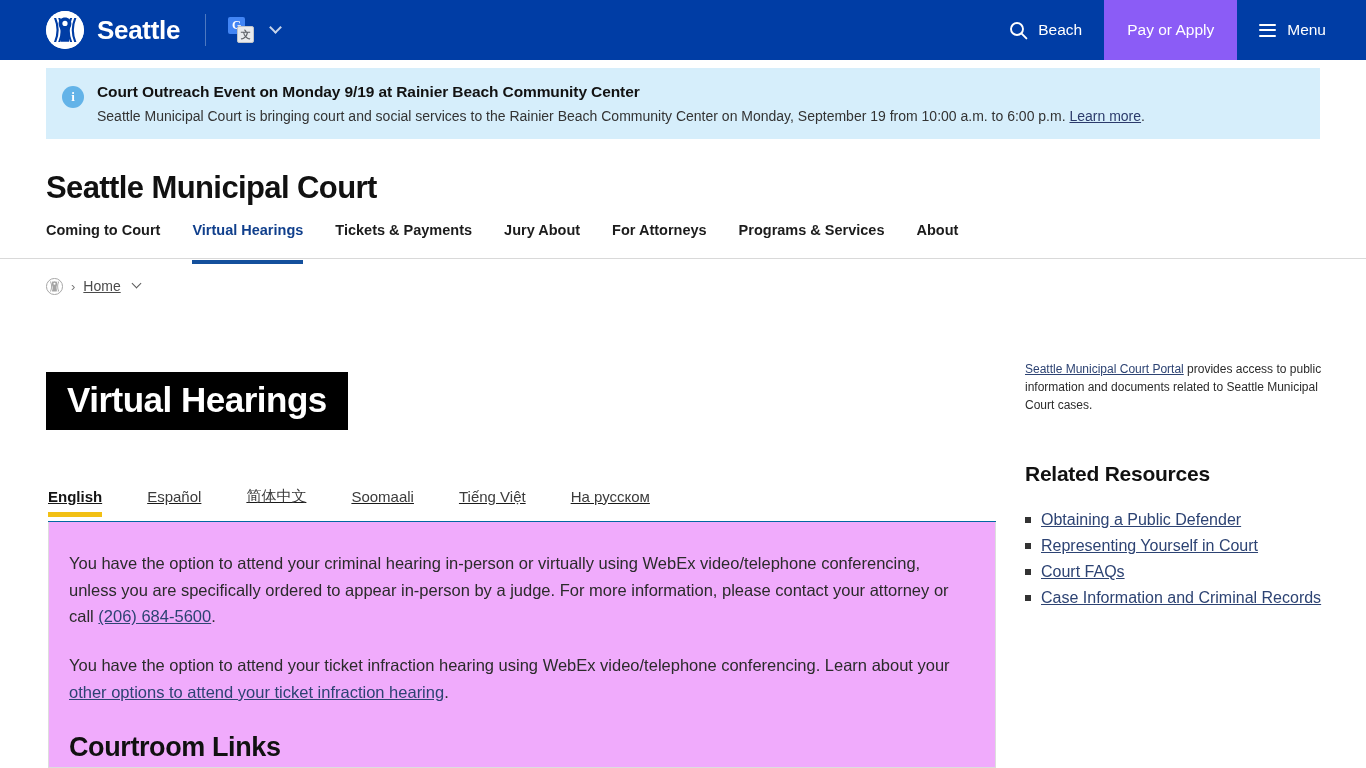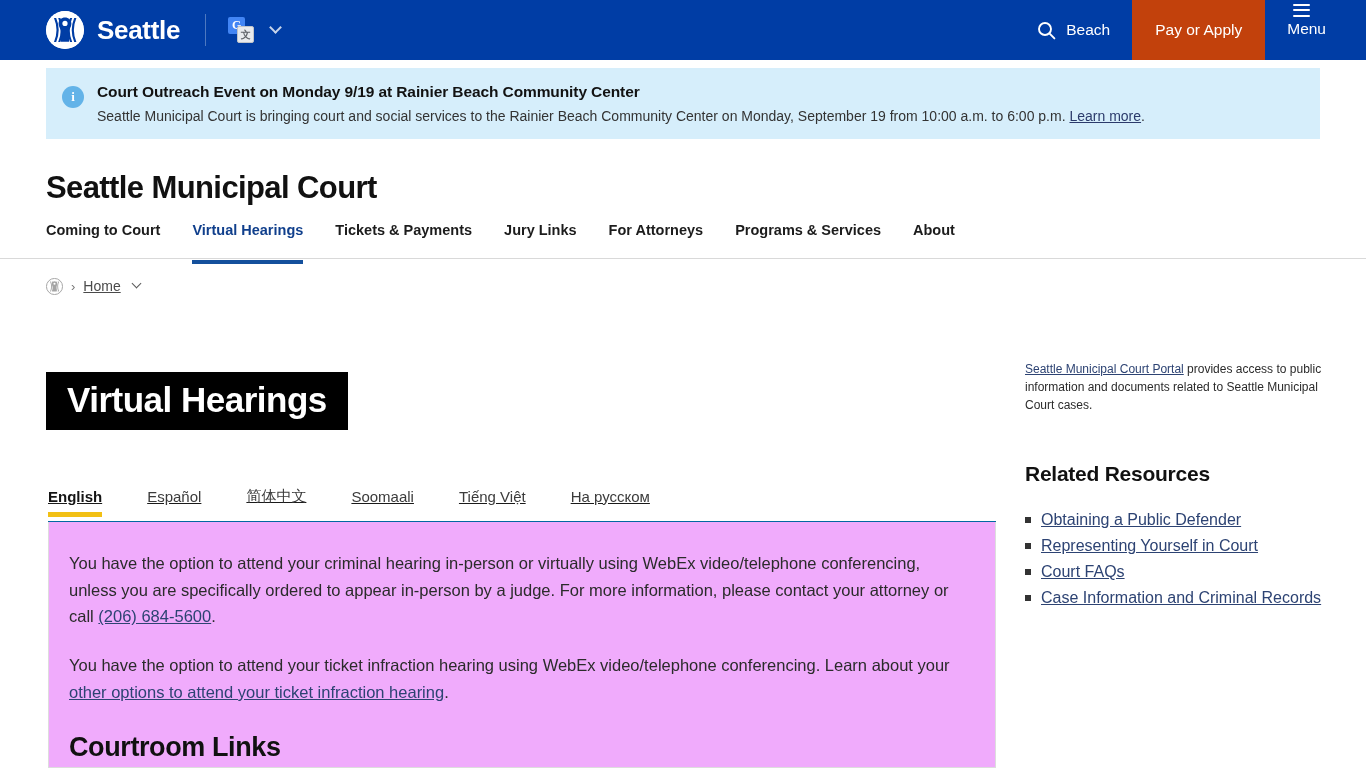--- a/index.html
+++ b/index.html
@@ -87,22 +87,22 @@
     display: flex; align-items: stretch;
   }
   .tb-item {
     display: flex; align-items: center;
     color: #ffffff;
     font-size: 15.5px;
     padding: 0 22px;
     cursor: pointer;
     white-space: nowrap;
   }
-  .tb-pay { background: #c2410c; padding: 0 23px; }
-  .tb-menu { padding-right: 40px; flex-direction: column; }
+  .tb-pay { background: #8b5cf6; padding: 0 23px; }
+  .tb-menu { padding-right: 40px; }
   .srch-ico { margin-right: 10px; display: block; }
   .burger { margin-right: 11px; display: inline-block; width: 17px; }
   .burger i {
     display: block; height: 2px; background: #fff;
     margin: 3.5px 0; border-radius: 1px;
   }
 
   
   .alert {
     position: absolute;
@@ -351,21 +351,21 @@
     <div class="alert-text"><span>Seattle Municipal Court is bringing court and social services to the Rainier Beach Community Center on Monday, September 19 from 10:00 a.m. to 6:00 p.m. </span><a href="#">Learn more</a><span>.</span></div>
   </div>
 </div>
 
 <div class="site-title">Seattle Municipal Court</div>
 
 <div class="mainnav">
   <div class="nav-item">Coming to Court</div>
   <div class="nav-item active">Virtual Hearings</div>
   <div class="nav-item">Tickets &amp; Payments</div>
-  <div class="nav-item">Jury Links</div>
+  <div class="nav-item">Jury About</div>
   <div class="nav-item">For Attorneys</div>
   <div class="nav-item">Programs &amp; Services</div>
   <div class="nav-item">About</div>
 </div>
 <div class="mainnav-rule"></div>
 
 <div class="crumb">
   <span class="crumb-seal">
     <svg width="17" height="17" viewBox="0 0 38 38">
       <circle cx="19" cy="19" r="18" fill="none" stroke="#6e6e6e" stroke-width="2.2"></circle>

